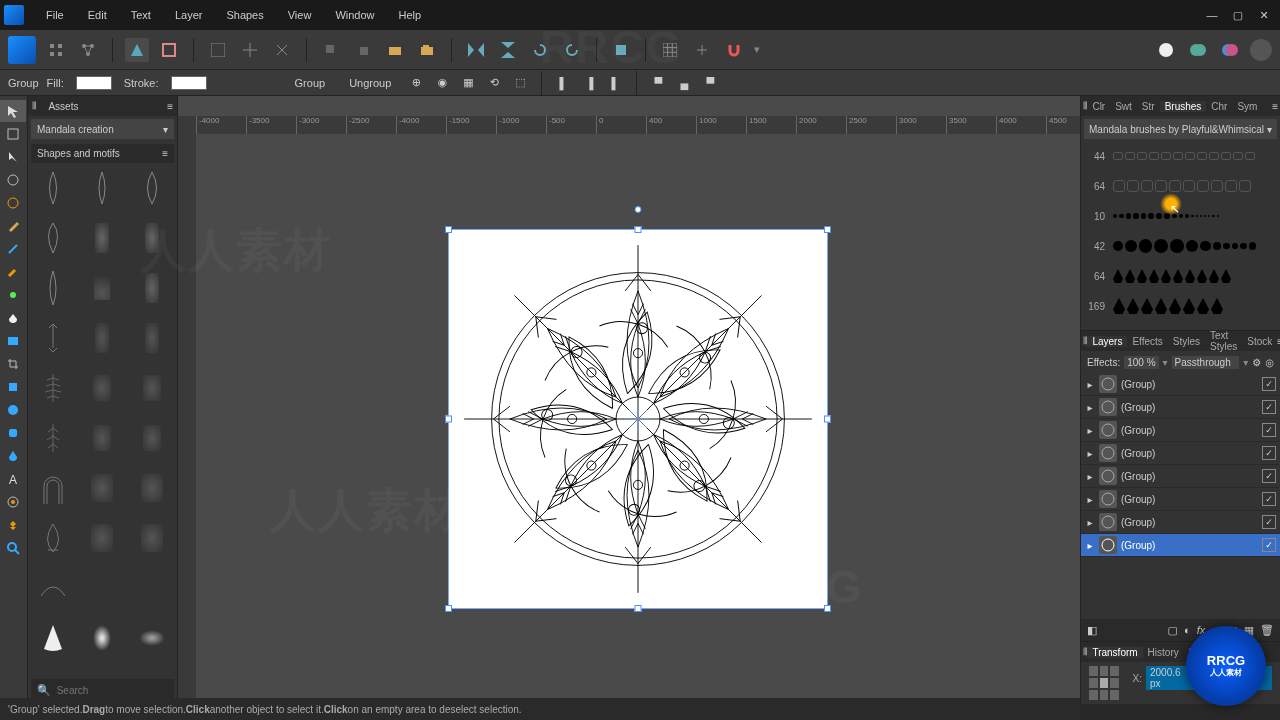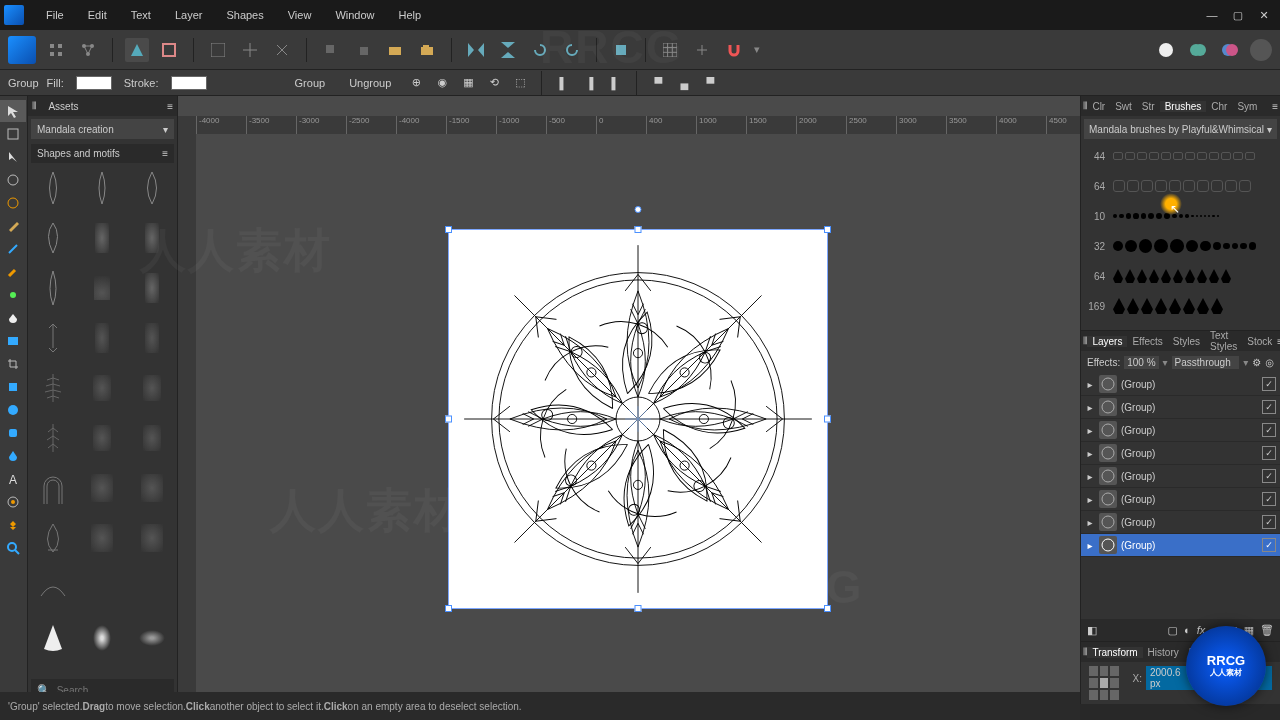--- a/index.html
+++ b/index.html
@@ -86,21 +86,21 @@
 .layer-vis { width: 14px; height: 14px; border: 1px solid #888; display: flex; align-items: center; justify-content: center; font-size: 9px; }
 .layer-footer { height: 22px; background: #2a2a2a; display: flex; align-items: center; padding: 0 6px; gap: 6px; }
 
 .transform-panel { border-top: 1px solid #222; }
 .tf-row { display: flex; padding: 4px 8px; gap: 14px; font-size: 10px; }
 .tf-field { display: flex; align-items: center; gap: 4px; }
 .tf-lbl { color: #aaa; }
 .tf-val { background: #0369a1; padding: 1px 4px; min-width: 48px; }
 
 
-.status-bar { position: absolute; bottom: 0; left: 0; right: 200px; height: 28px; background: #2a2a2a; font-size: 10px; color: #aaa; padding: 2px 8px; display: flex; align-items: center; }
+.status-bar { position: absolute; bottom: 0; left: 0; right: 200px; height: 22px; background: #2a2a2a; font-size: 10px; color: #aaa; padding: 2px 8px; display: flex; align-items: center; }
 
 
 .wm { position: absolute; color: rgba(255,255,255,0.04); font-size: 46px; font-weight: bold; pointer-events: none; letter-spacing: 2px; }
 
 
 .cursor-spot { position: absolute; width: 22px; height: 22px; border-radius: 50%; background: radial-gradient(circle, #ffb000 35%, rgba(255,176,0,0) 70%); z-index: 50; pointer-events: none; }
 
 
 .corner-logo { position: absolute; right: 14px; bottom: 14px; width: 80px; height: 80px; border-radius: 50%; background: radial-gradient(circle,#0a5fff,#022a7a); display: flex; align-items: center; justify-content: center; color: #fff; font-weight: bold; font-size: 13px; z-index: 60; box-shadow: 0 0 12px rgba(0,0,0,0.6); }
 
@@ -776,21 +776,21 @@
             <div class="brush-dot" style="width:2.9974459028233102px;height:2.9974459028233102px"></div>
             <div class="brush-dot" style="width:2.4863950093841436px;height:2.4863950093841436px"></div>
             <div class="brush-dot" style="width:2.1419709974584764px;height:2.1419709974584764px"></div>
             <div class="brush-dot" style="width:2.0020901658041437px;height:2.0020901658041437px"></div>
             <div class="brush-dot" style="width:2.082151450673723px;height:2.082151450673723px"></div>
             <div class="brush-dot" style="width:2.37334121686484px;height:2.37334121686484px"></div>
             <div class="brush-dot" style="width:2.843603516511382px;height:2.843603516511382px"></div>
           </div>
         </div>
         <div class="brush-row">
-          <div class="brush-size">32</div>
+          <div class="brush-size">42</div>
           <div class="brush-preview">
             <div class="brush-dot" style="width:10px;height:10px"></div>
             <div class="brush-dot" style="width:11.917702154416812px;height:11.917702154416812px"></div>
             <div class="brush-dot" style="width:13.365883939231587px;height:13.365883939231587px"></div>
             <div class="brush-dot" style="width:13.989979946416218px;height:13.989979946416218px"></div>
             <div class="brush-dot" style="width:13.637189707302728px;height:13.637189707302728px"></div>
             <div class="brush-dot" style="width:12.393888576415826px;height:12.393888576415826px"></div>
             <div class="brush-dot" style="width:10.56448003223947px;height:10.56448003223947px"></div>
             <div class="brush-dot" style="width:8.59686708924152px;height:8.59686708924152px"></div>
             <div class="brush-dot" style="width:6.972790018768287px;height:6.972790018768287px"></div>

